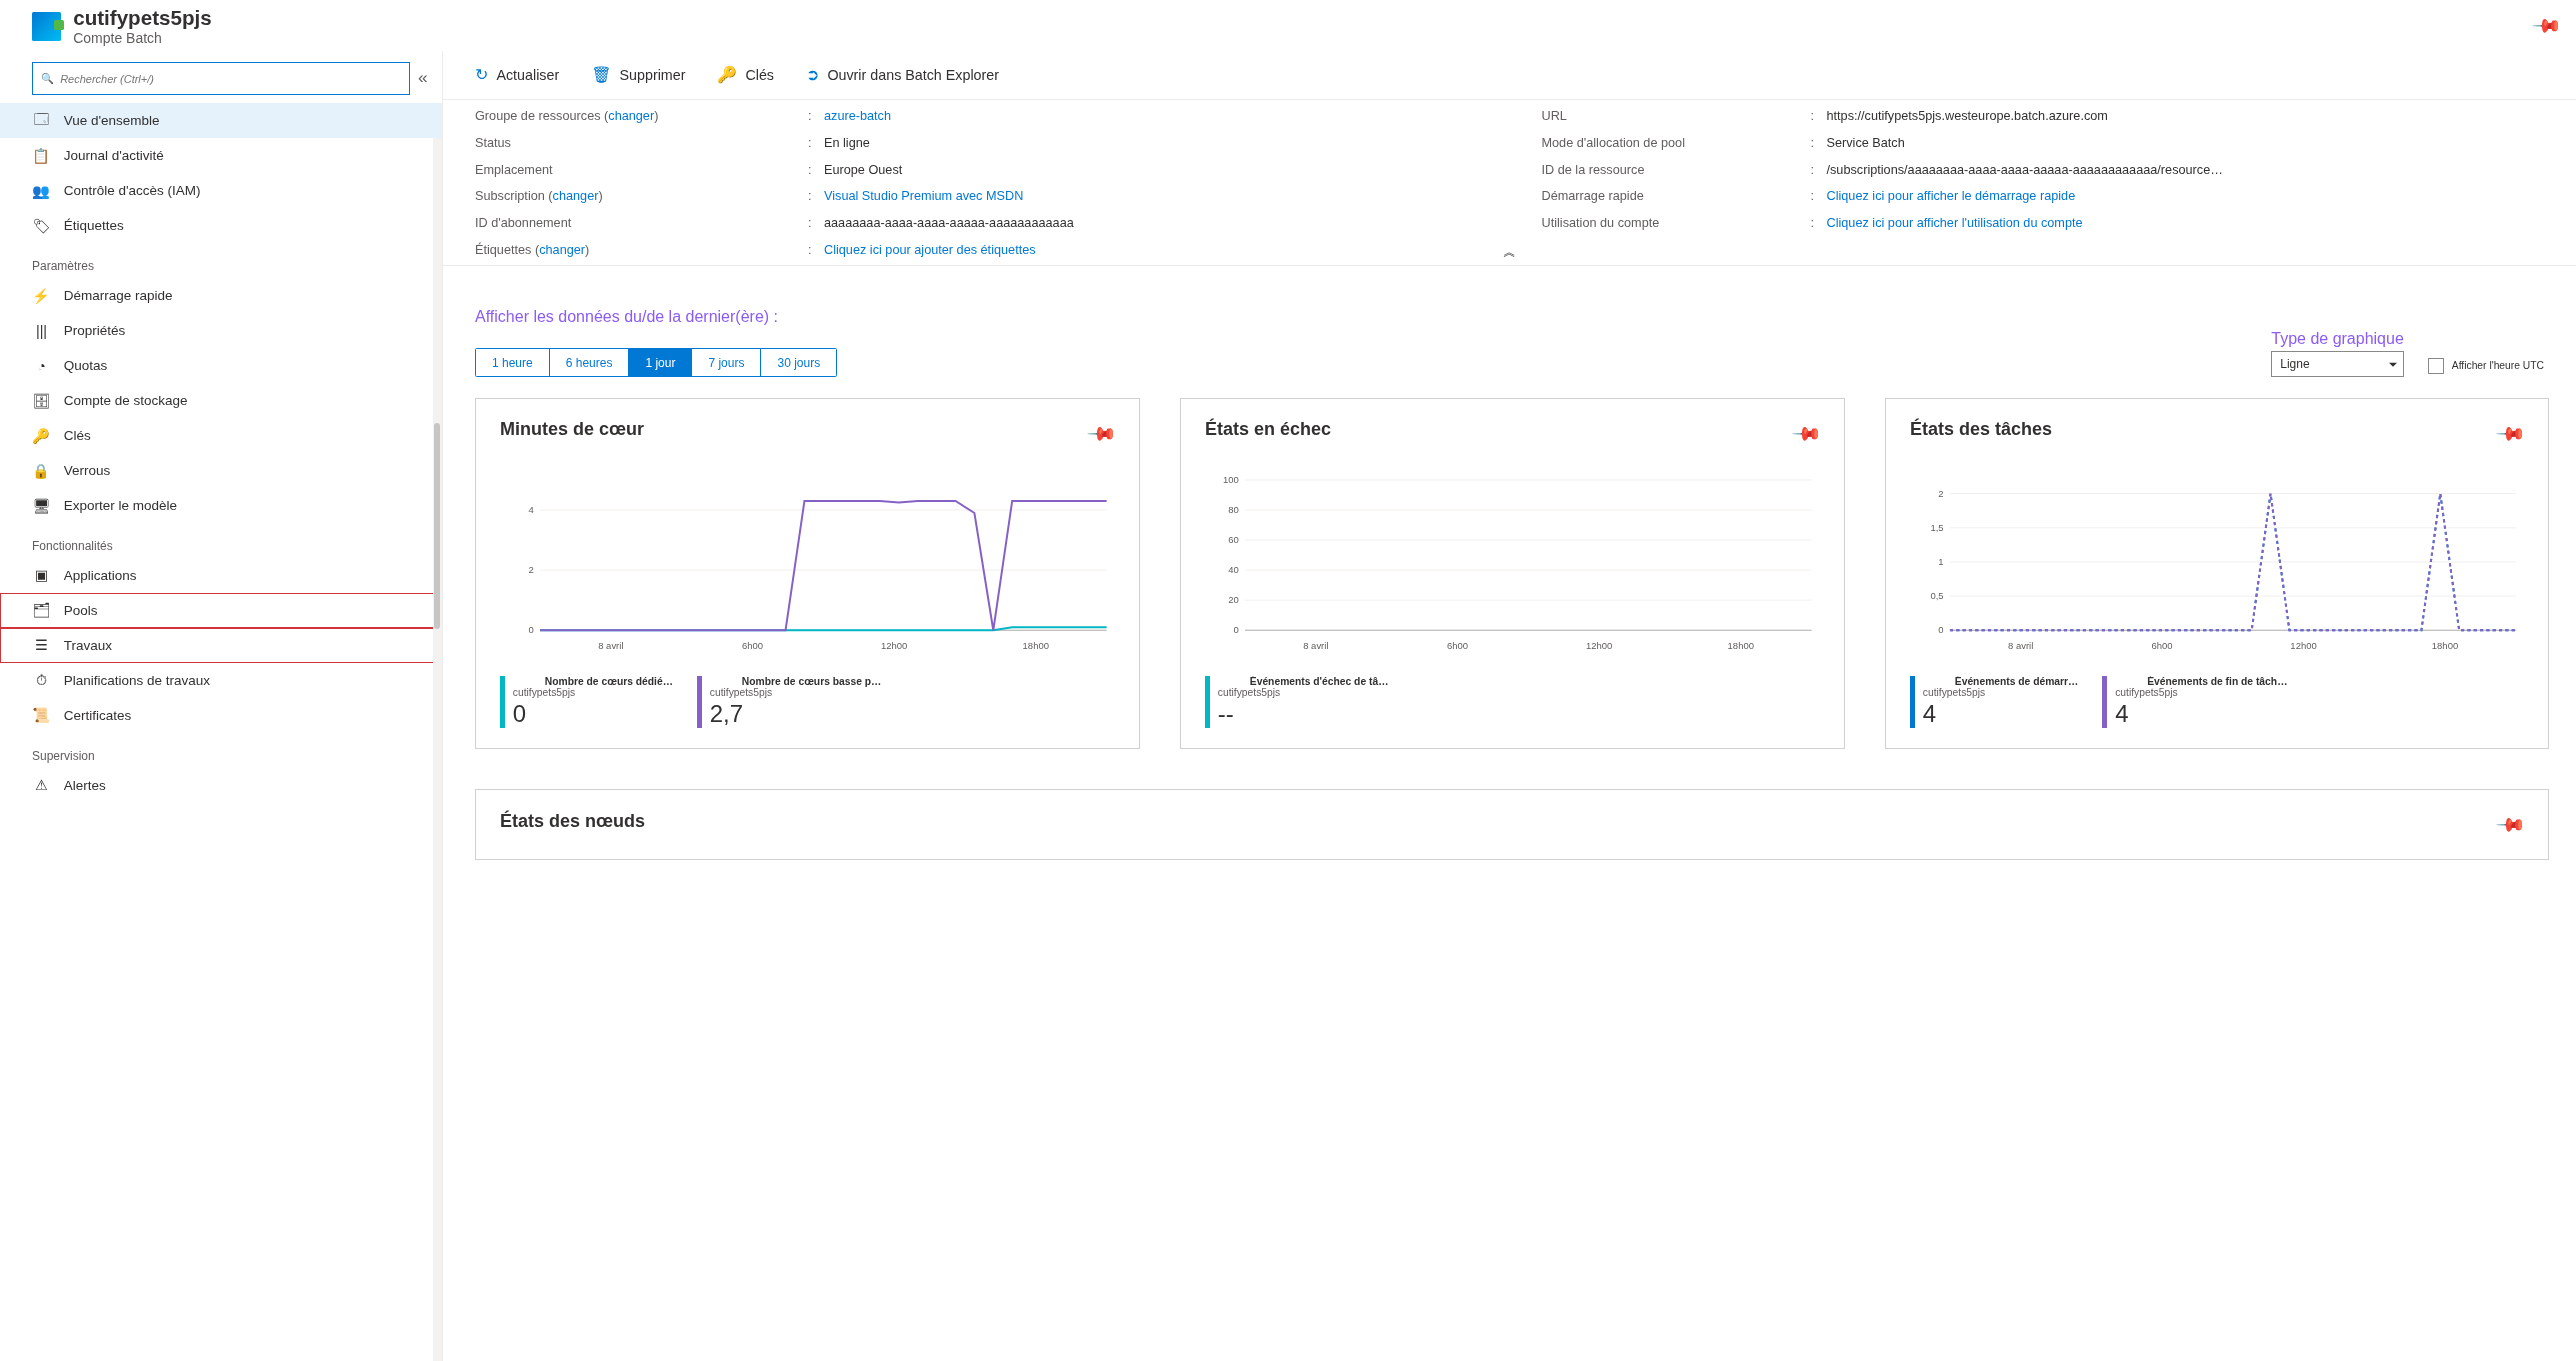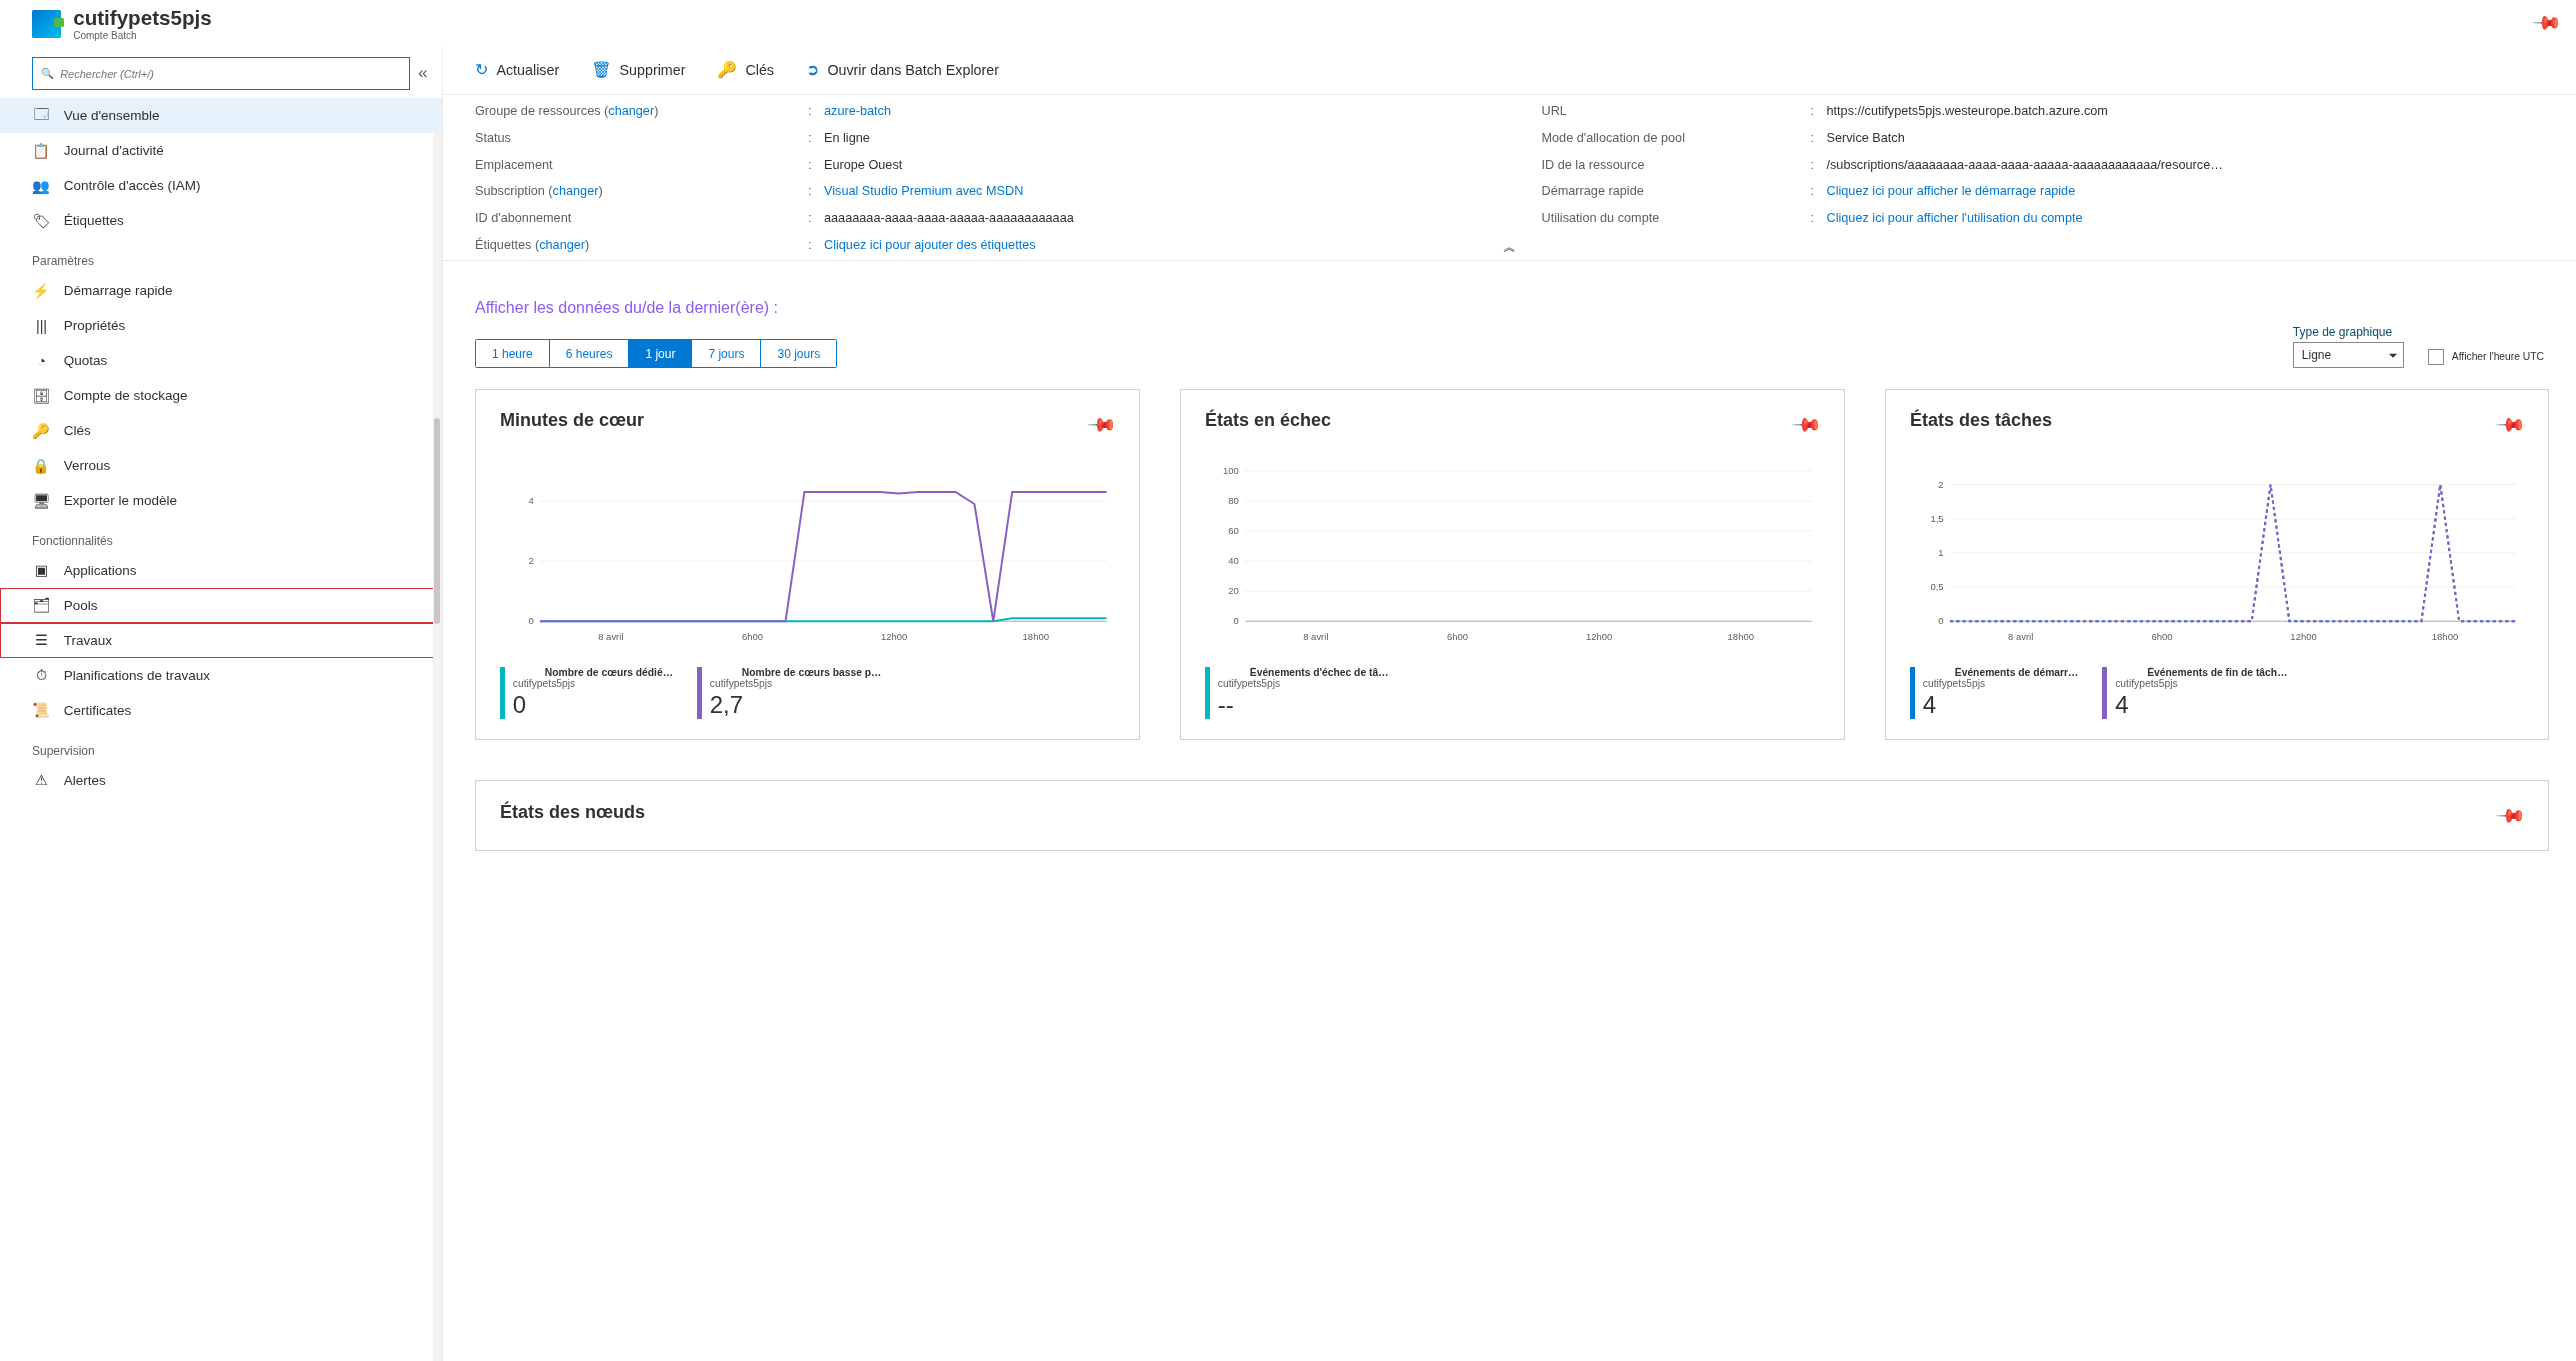--- a/index.html
+++ b/index.html
@@ -4,21 +4,21 @@
 <style>
   * { box-sizing: border-box; margin: 0; padding: 0; }
   body { font-family: "Segoe UI", Arial, sans-serif; font-size: 10.3px; color: #323130; background: #fff; width: 2576px; height: 1361px; transform-origin: top left; overflow: hidden; }
   a { color: #0078d4; text-decoration: none; cursor: pointer; }
   
   .shell { display: flex; flex-direction: column; height: 100%; width: 100%; }
   .header { display: flex; align-items: center; padding: 6.3px 16px 4.8px 32px; }
   .header-icon { width: 28.5px; height: 28.5px; background: linear-gradient(135deg,#0078d4,#00bcf2); border-radius: 1.6px; margin-right: 12.7px; position: relative; }
   .header-icon::after{content:"";position:absolute;right:-3.2px;top:8px;width:9.5px;height:9.5px;background:#52b848;border-radius:1.6px;}
   .header-titles h1 { font-size: 20.6px; font-weight: 600; }
-  .header-titles .sub { font-size: 10px; color: #605e5c; }
+  .header-titles .sub { font-size: 14px; color: #605e5c; }
   .pin-top { margin-left: auto; font-size: 19px; transform: rotate(45deg); cursor:pointer; }
 
   .body { display: flex; flex: 1; min-height: 0; border-top: 0px solid #edebe9; }
 
   
   .sidebar { width: 443px; flex: 0 0 443px; border-right: 0.8px solid #edebe9; position: relative; padding-top: 3.2px; }
   .collapse-chevron { position: absolute; right: 14.3px; top: 16px; font-size: 17.4px; color: #605e5c; cursor:pointer; }
   .search-wrap { padding: 8px 32px 8px 32px; }
   .search-box { border: 0.8px solid #0078d4; display: flex; align-items: center; height: 33px; padding: 0 8px; }
   .search-box input { border: none; outline: none; flex: 1; font-style: italic; color: #605e5c; font-size: 11px; }
@@ -41,21 +41,21 @@
   .ess-chevup { position: absolute; bottom: 3.2px; left: 50%; transform: translateX(-50%); font-size: 12.7px; color: #605e5c; cursor:pointer;}
 
   .dash { padding: 20.6px 32px; }
   .dash-controls { display:flex; align-items: flex-end; gap: 32px; }
   .range-label { font-size: 16px; color: #8b5cf6; margin-bottom: 22px; }
   .pillgroup { display: flex; border: 0.8px solid #0078d4; border-radius: 1.6px; overflow:hidden; }
   .pill { padding: 6.3px 16px; font-size: 12px; color: #0078d4; border-right: 0.8px solid #0078d4; cursor:pointer; }
   .pill:last-child { border-right: none; }
   .pill.sel { background: #0078d4; color: #fff; }
   .right-controls { margin-left: auto; display:flex; align-items:flex-end; gap: 24px; }
-  .ctlabel { font-size: 12px; color: #0c4a6e; margin-bottom: 3.2px; margin-top: 44px;}
+  .ctlabel { font-size: 16px; color: #8b5cf6; margin-bottom: 3.2px; margin-top: 44px;}
   .select { border:0.8px solid #8a8886; padding: 4.8px 24px 4.8px 8px; font-size:12px; position:relative; min-width:111px; cursor:pointer;}
   .select::after{content:"";position:absolute;right:6.3px;top:50%;transform:translateY(-30%);border-left:4px solid transparent;border-right:4px solid transparent;border-top:4.8px solid #323130;}
   .chk { width:16px;height:16px;border:0.8px solid #8a8886; display:inline-block; vertical-align:middle; margin-right:8px; cursor:pointer;}
 
   .cards { display: grid; grid-template-columns: repeat(3, 1fr); gap: 40px; margin-top: 20.6px; }
   .card { border: 0.8px solid #d2d0ce; padding: 20.6px 24px; position:relative; }
   .card-wide { grid-column: 1 / -1; }
   .card h3 { font-size: 18px; font-weight: 600; margin-bottom: 6.3px; }
   .card .pin { position:absolute; top: 24px; right: 24px; font-size: 19px; transform: rotate(45deg); cursor:pointer; color:#323130;}
   .chart { height: 182px; position:relative; margin-top: 32px; }

